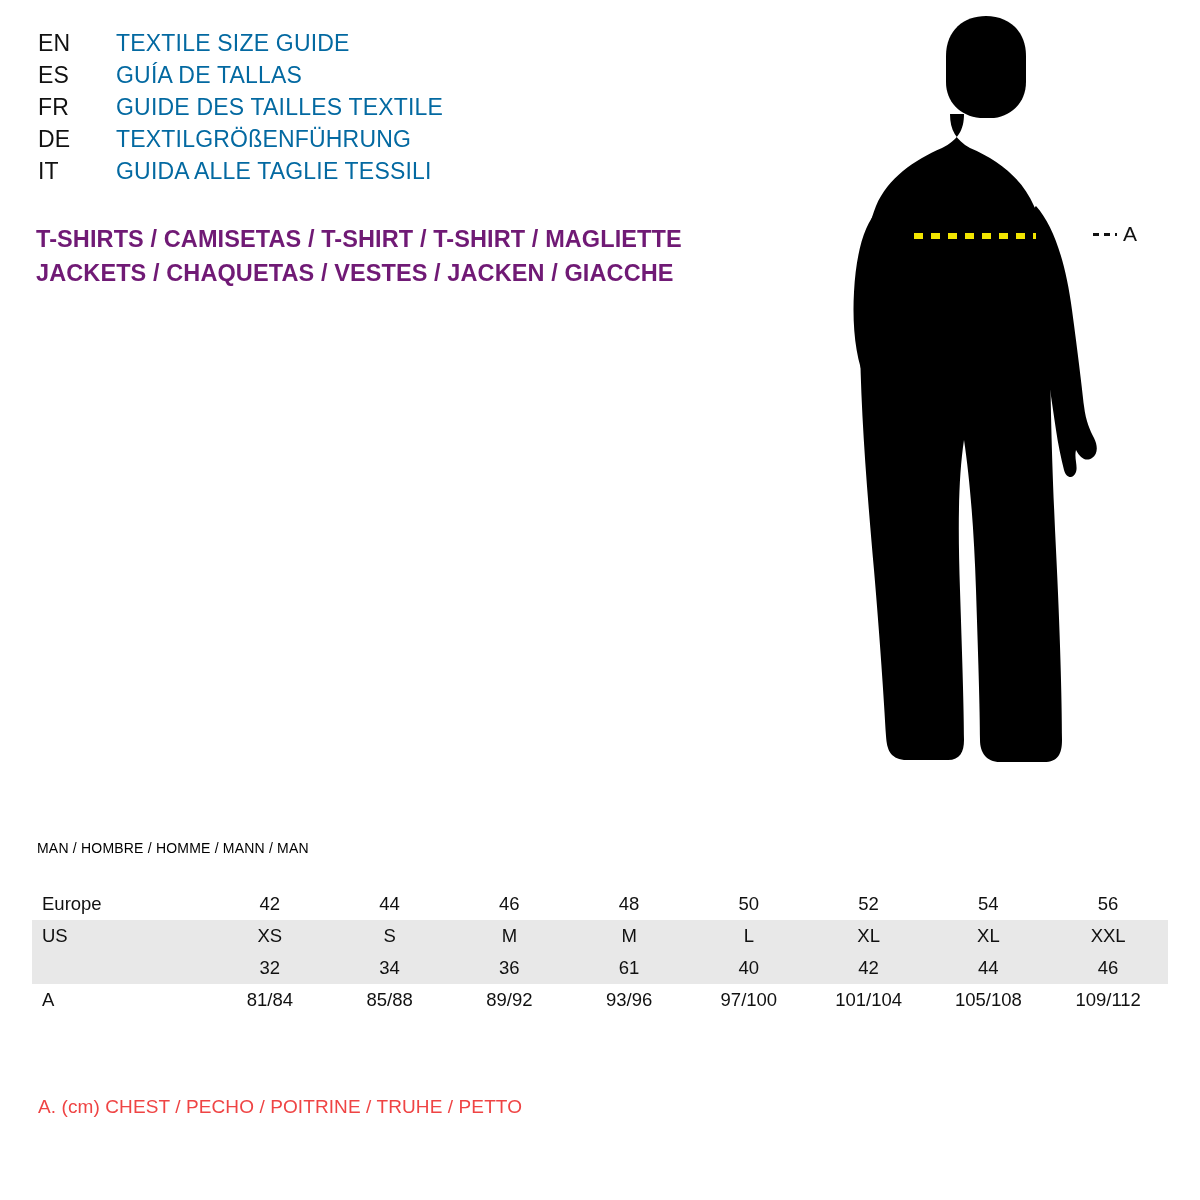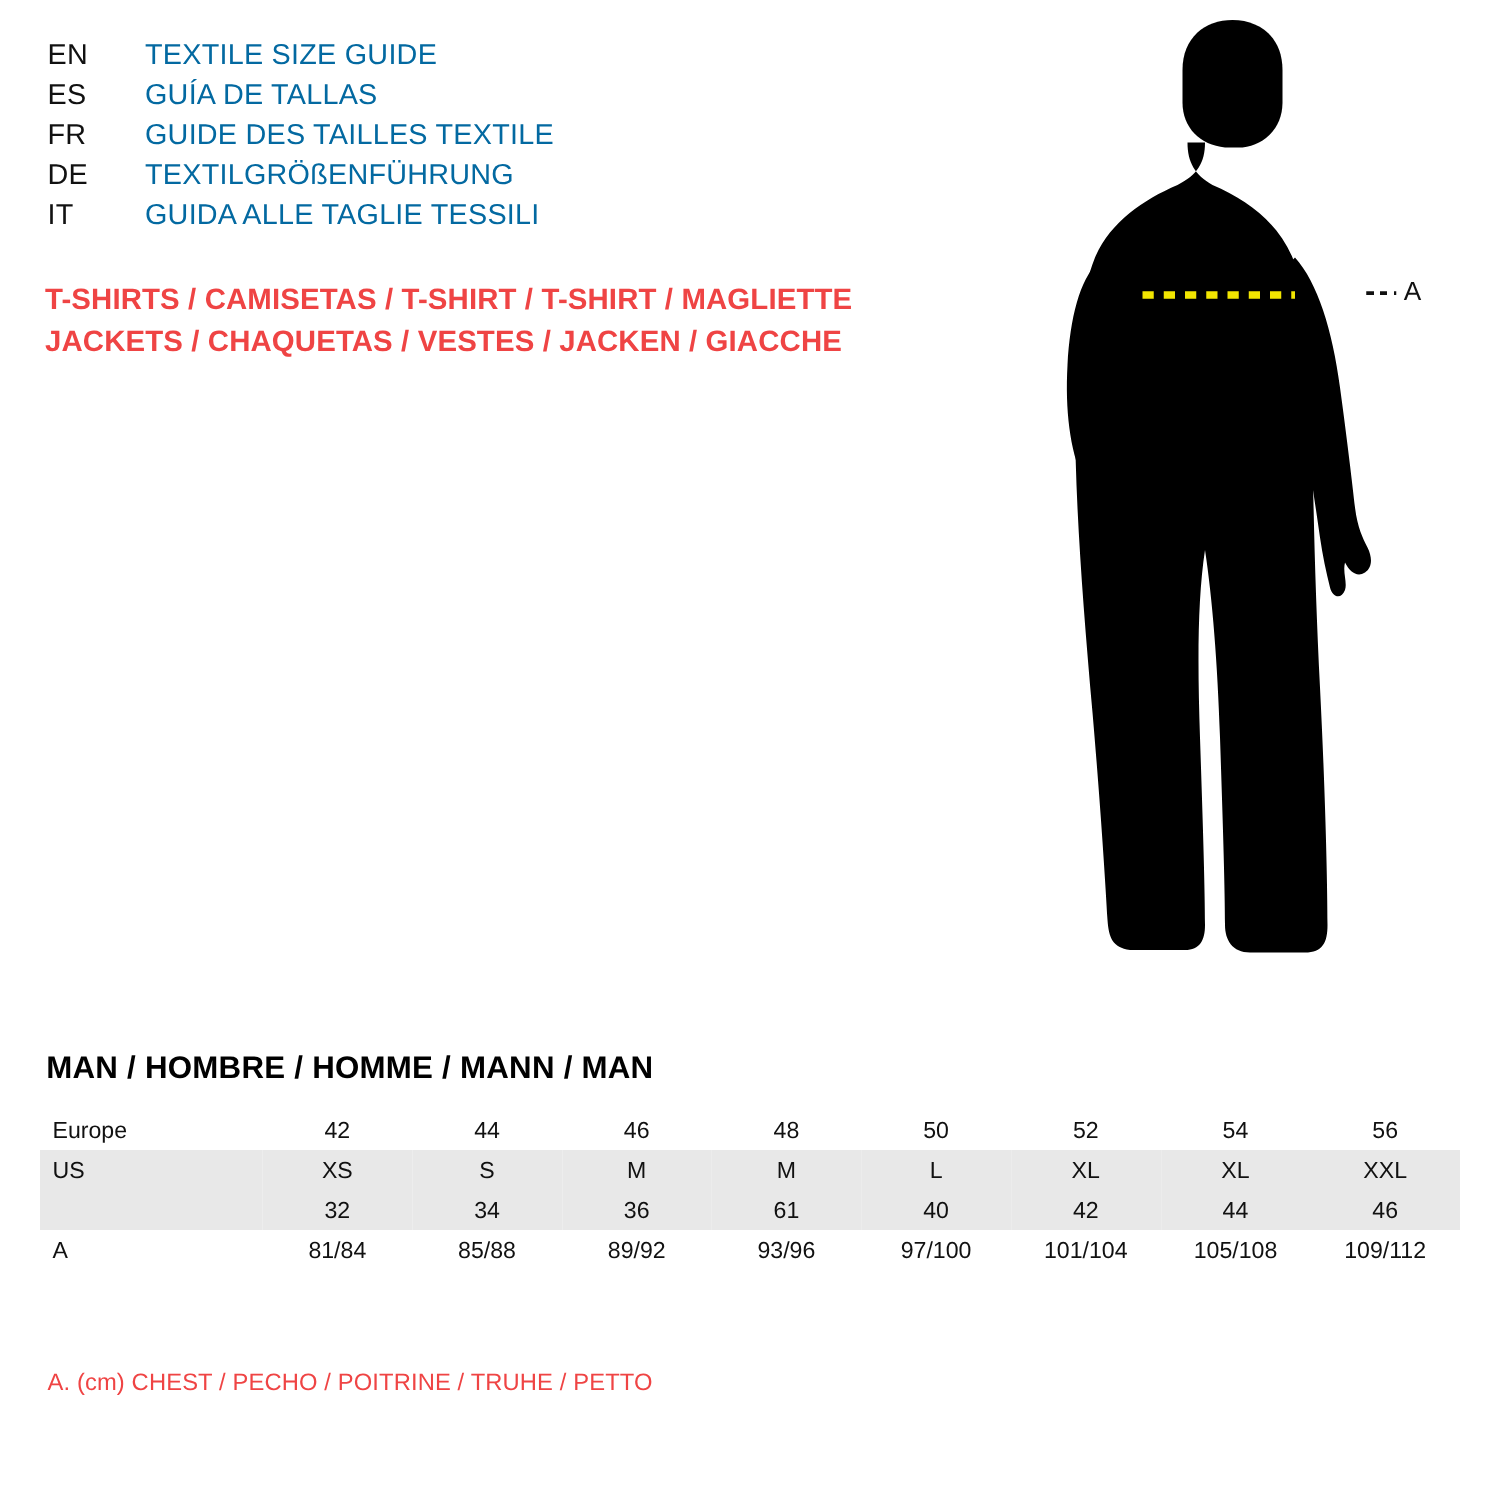--- a/index.html
+++ b/index.html
@@ -51,21 +51,21 @@
     left: 36px;
     top: 222px;
     width: 760px;
   }
   .cat-line {
     font-size: 23.5px;
     font-weight: bold;
     letter-spacing: 0.1px;
     line-height: 34px;
     white-space: nowrap;
-    color: #ef4444;
+    color: #701a75;
   }
 
   
   .figure-wrap {
     position: absolute;
     left: 830px;
     top: 10px;
     width: 340px;
     height: 780px;
   }
@@ -86,22 +86,22 @@
     width: 24px;
     height: 3px;
     background: repeating-linear-gradient(to right, #111 0 6px, transparent 6px 11px);
   }
 
   
   .section-title {
     position: absolute;
     left: 37px;
     top: 840px;
-    font-size: 25px;
-    font-weight: bold;
+    font-size: 14px;
+    font-weight: normal;
     letter-spacing: 0.2px;
     color: #000;
     text-align: center;
   }
 
   table.size-table {
     position: absolute;
     left: 32px;
     top: 888px;
     width: 1136px;

